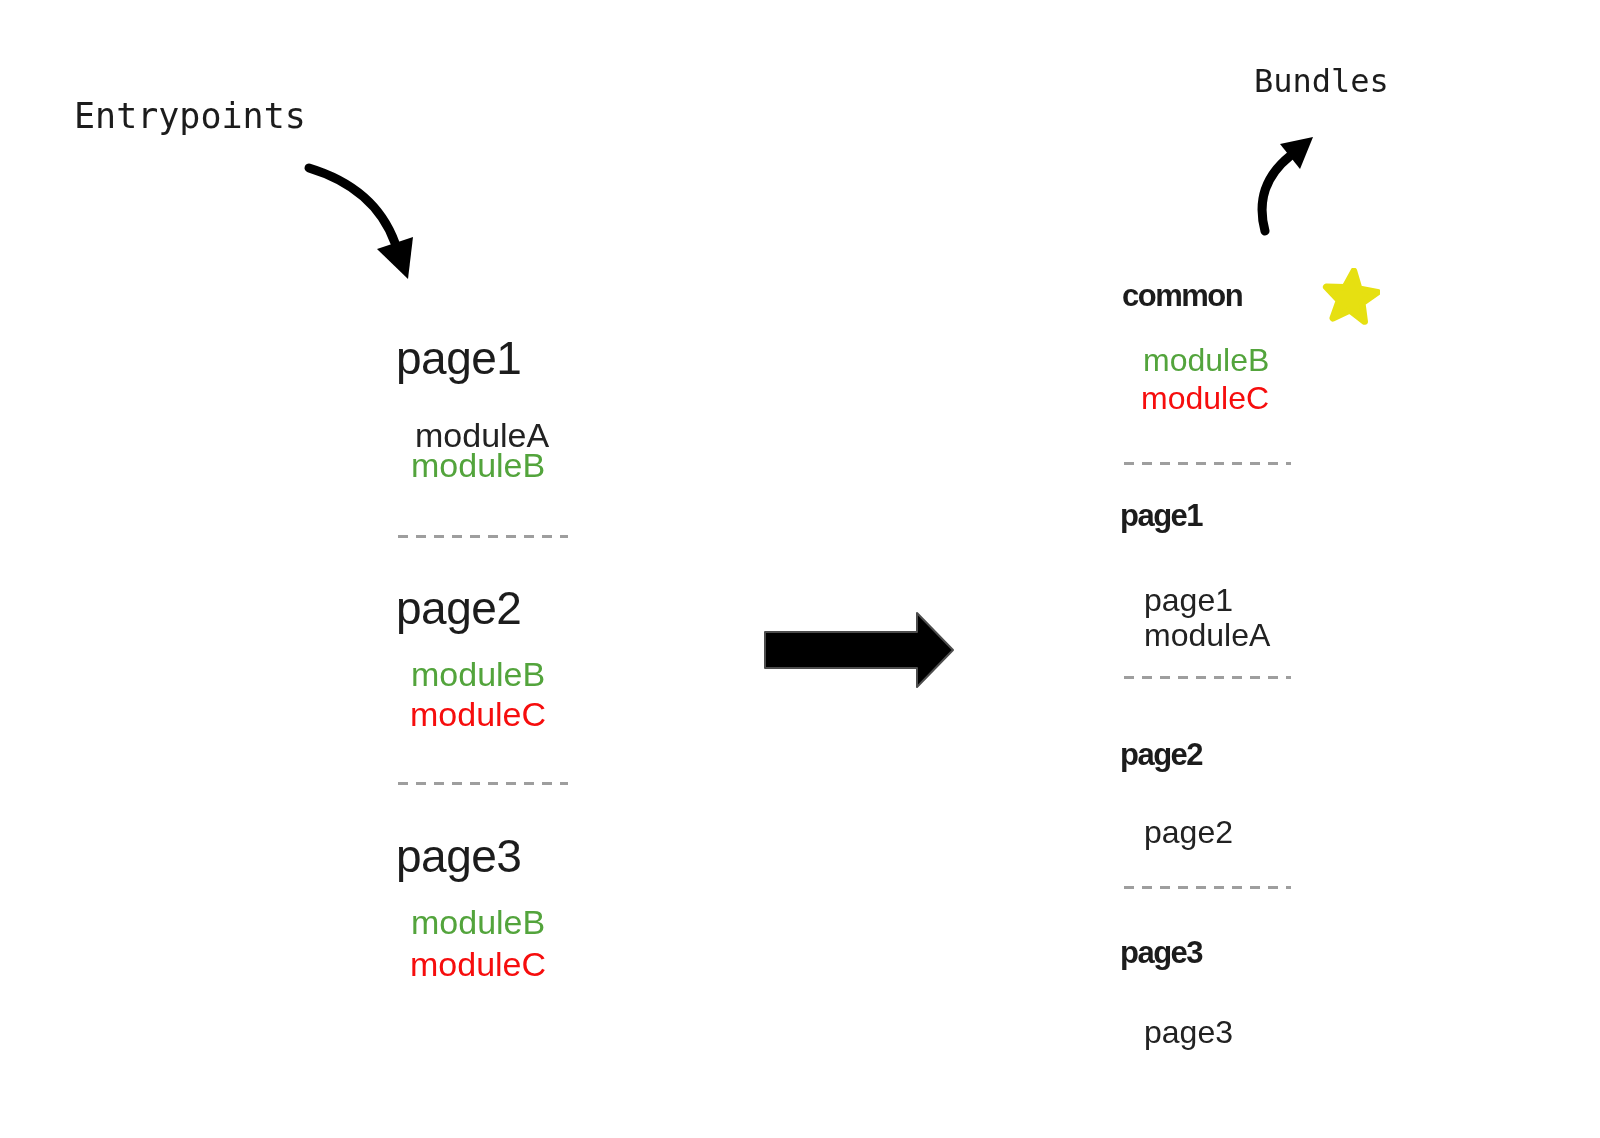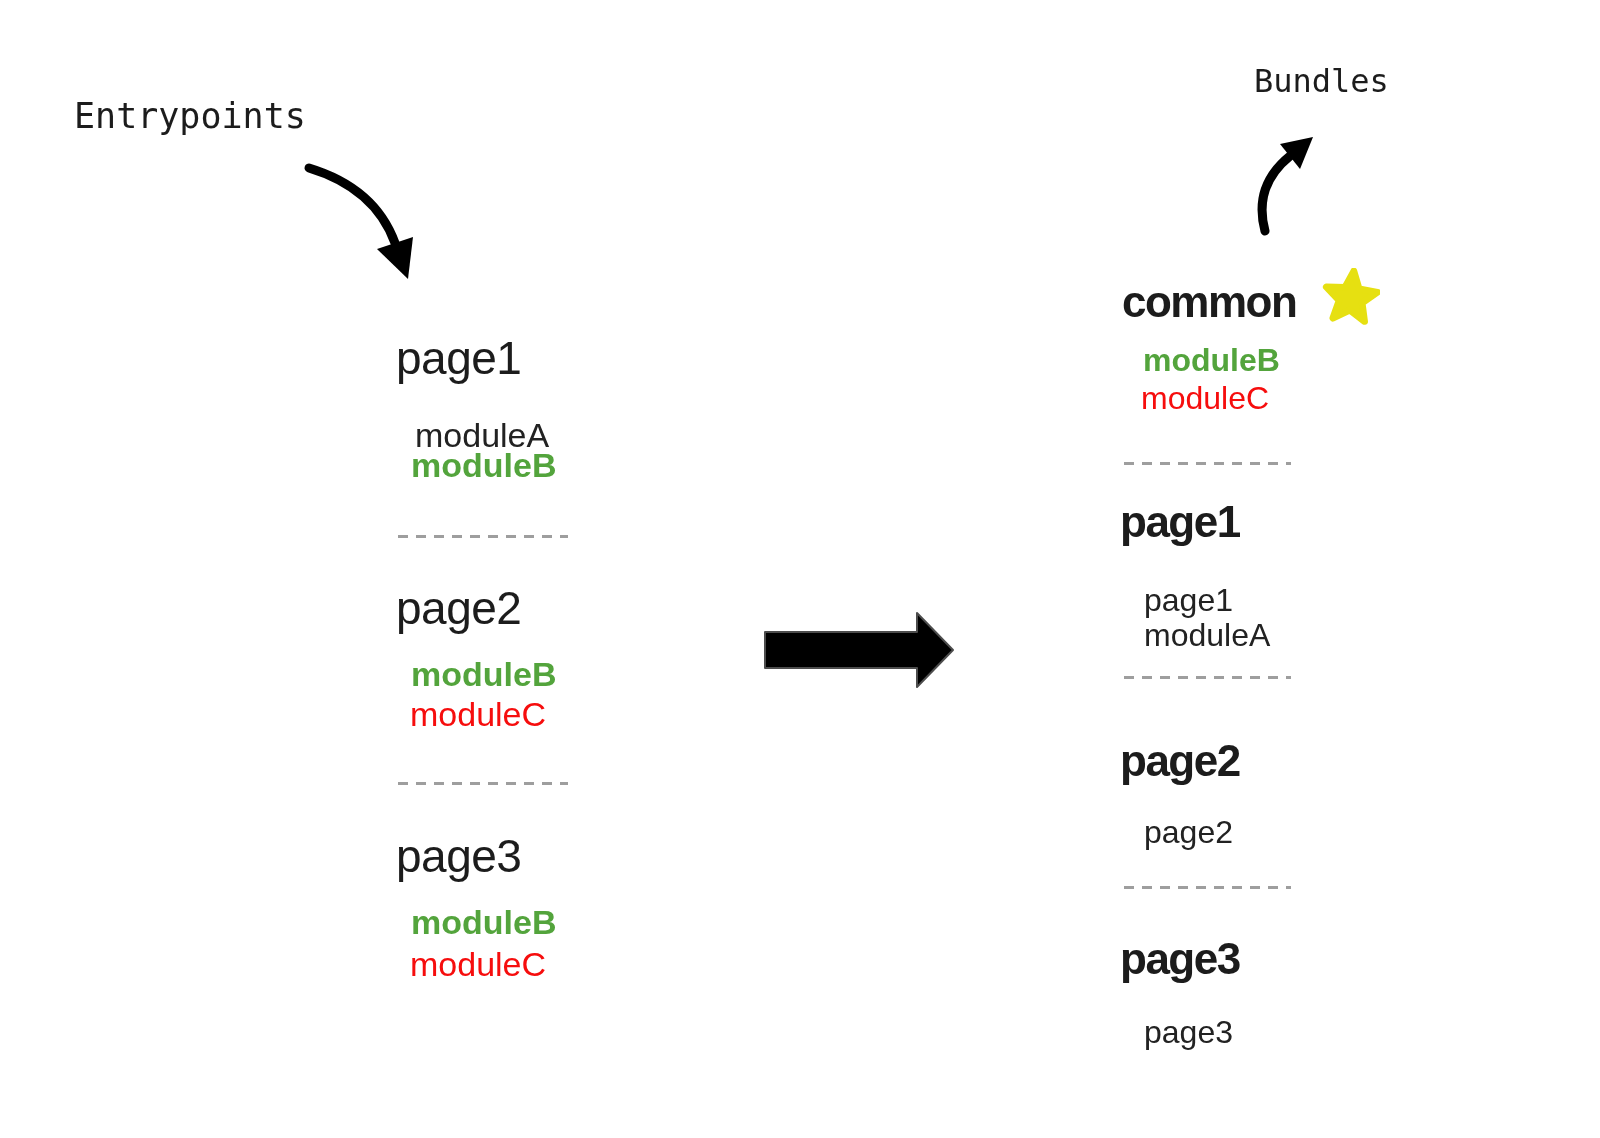--- a/index.html
+++ b/index.html
@@ -28,37 +28,37 @@
   .ep-item{font-size:34px;}
   .ep1a{left:415px;top:408px;}
   .ep1b{left:411px;top:448px;}
   .ep2a{left:411px;top:657px;}
   .ep2b{left:410px;top:697px;}
   .ep3a{left:411px;top:905px;}
   .ep3b{left:410px;top:947px;}
 
   
   .b-title{
-    font-size:44px;font-weight:700;letter-spacing:-1.5px;color:var(--heading);
+    font-size:31px;font-weight:700;letter-spacing:-1.5px;color:var(--heading);
   }
   .b-t0{left:1122px;top:280px;}
   .b-t1{left:1120px;top:500px;}
   .b-t2{left:1120px;top:739px;}
   .b-t3{left:1120px;top:937px;}
   .b-item{font-size:32px;}
   .c-m1{left:1143px;top:344px;}
   .c-m2{left:1141px;top:382px;}
   .b1-i1{left:1144px;top:574px;}
   .b1-i2{left:1144px;top:609px;}
   .b2-i1{left:1144px;top:806px;}
   .b3-i1{left:1144px;top:1006px;}
 
   
   .plain{color:var(--item);font-weight:400;margin-top:10px;}
-  .green{color:var(--green);font-weight:700;}
+  .green{color:var(--green);font-weight:400;}
   .red{color:var(--red);font-weight:400;}
 
   
   .dash{
     height:3px;
     background:repeating-linear-gradient(90deg,
       var(--dash) 0px, var(--dash) 10px,
       transparent 10px, transparent 18px);
   }
   .dash-l1{left:398px;top:535px;width:170px;}

